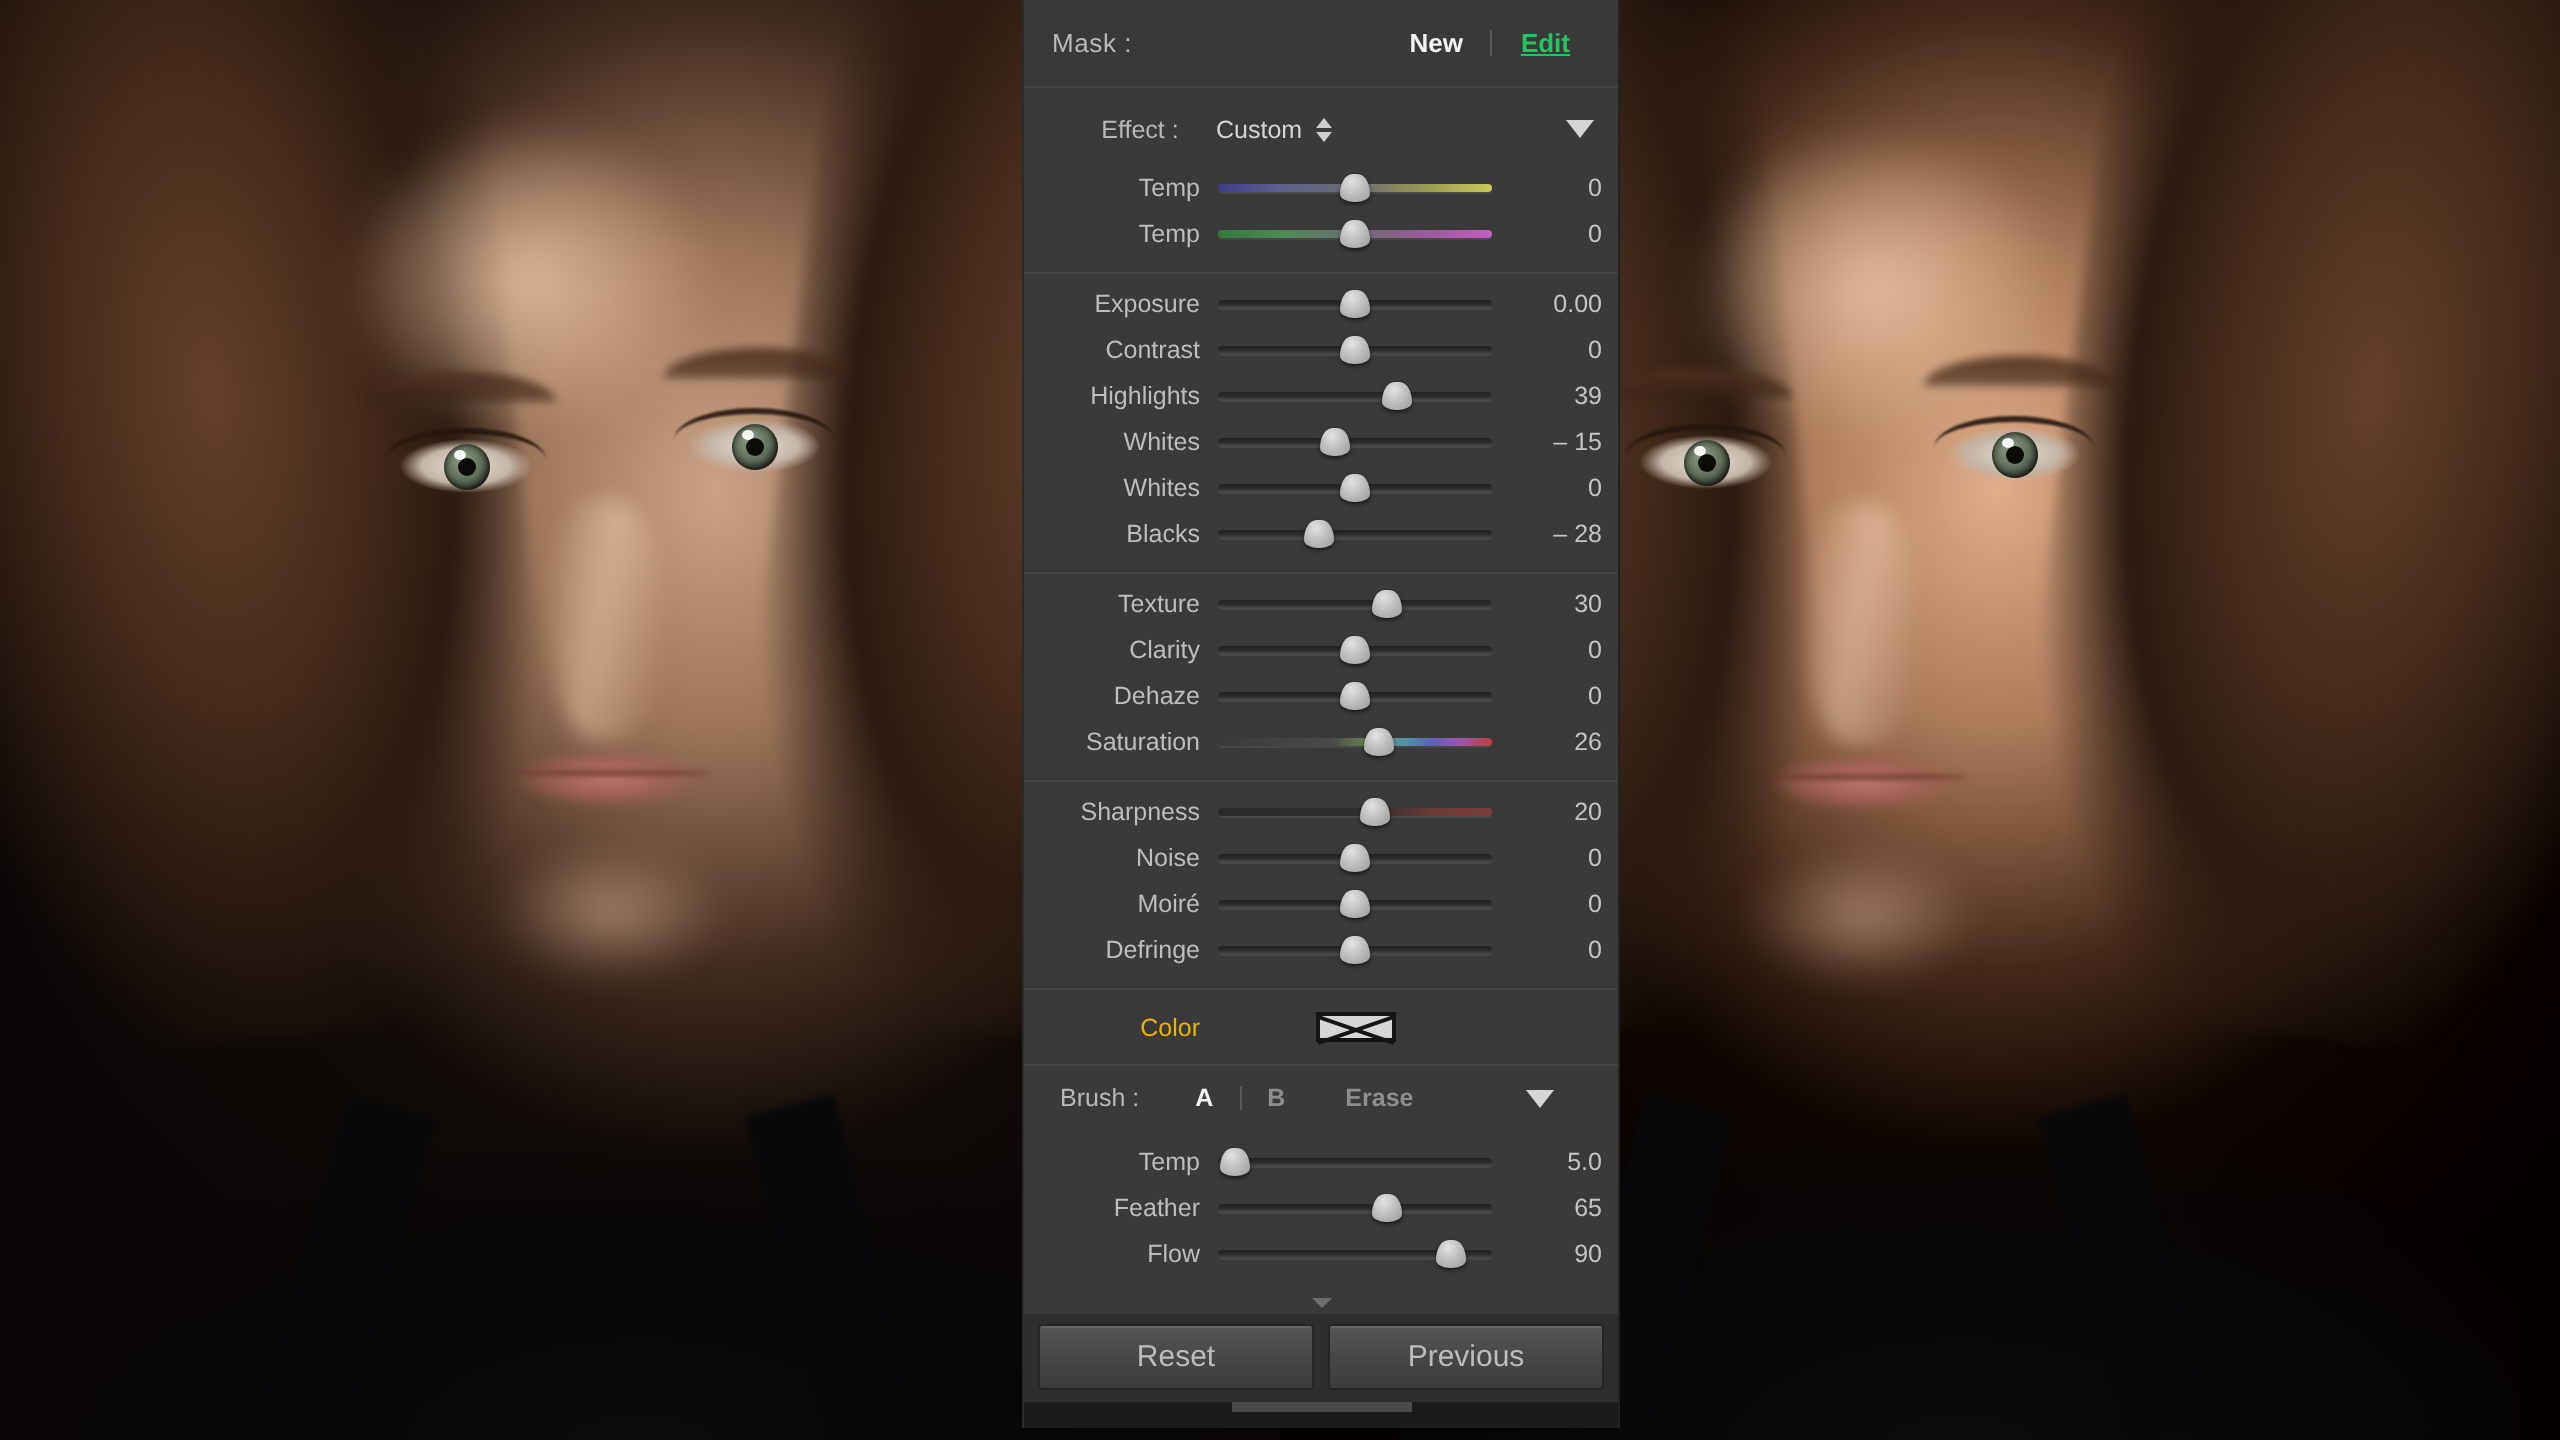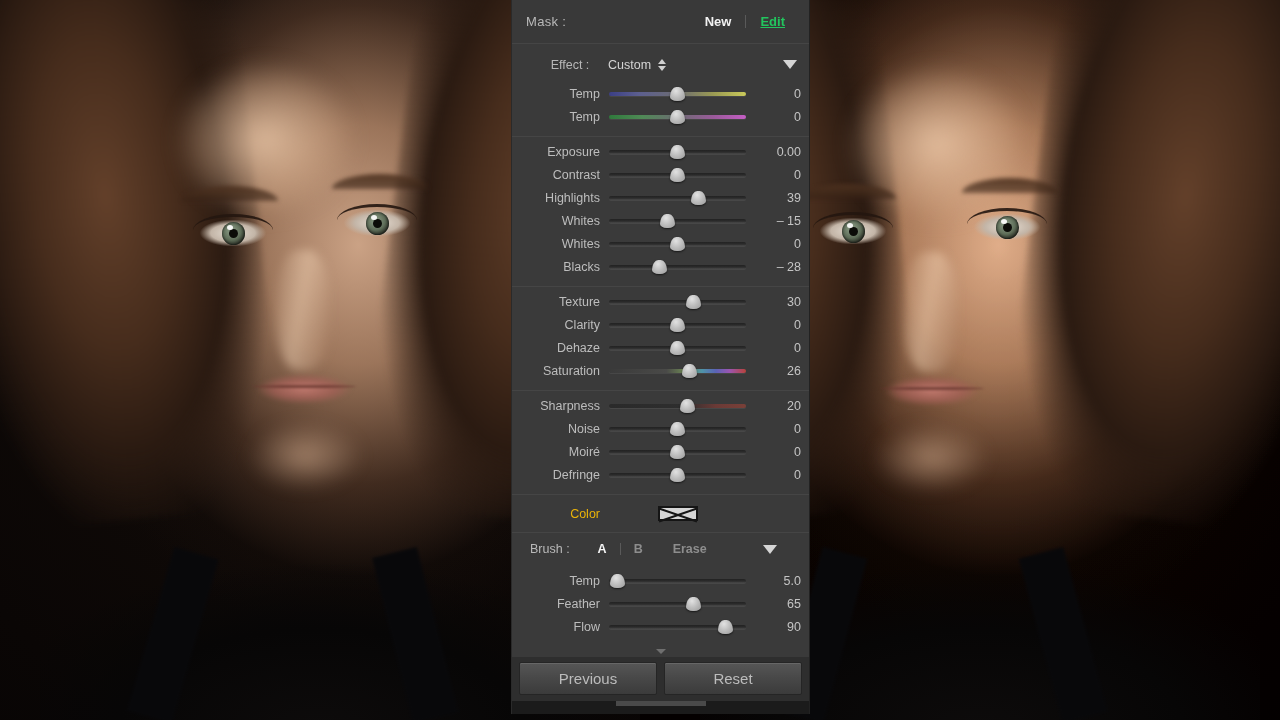--- a/index.html
+++ b/index.html
@@ -515,21 +515,21 @@
           </span>
           <span class="num">90</span>
         </div>
       </div>
 
     <div class="collapse-arrow">
       <span class="c"></span>
     </div>
 
     <div class="footer">
+      <div class="btn">Reset</div>
       <div class="btn">Previous</div>
-      <div class="btn">Reset</div>
     </div>
     <div class="footer-strip">
       <span class="nub"></span>
     </div>
 
   </div>
 </div>
 
 </body></html>

